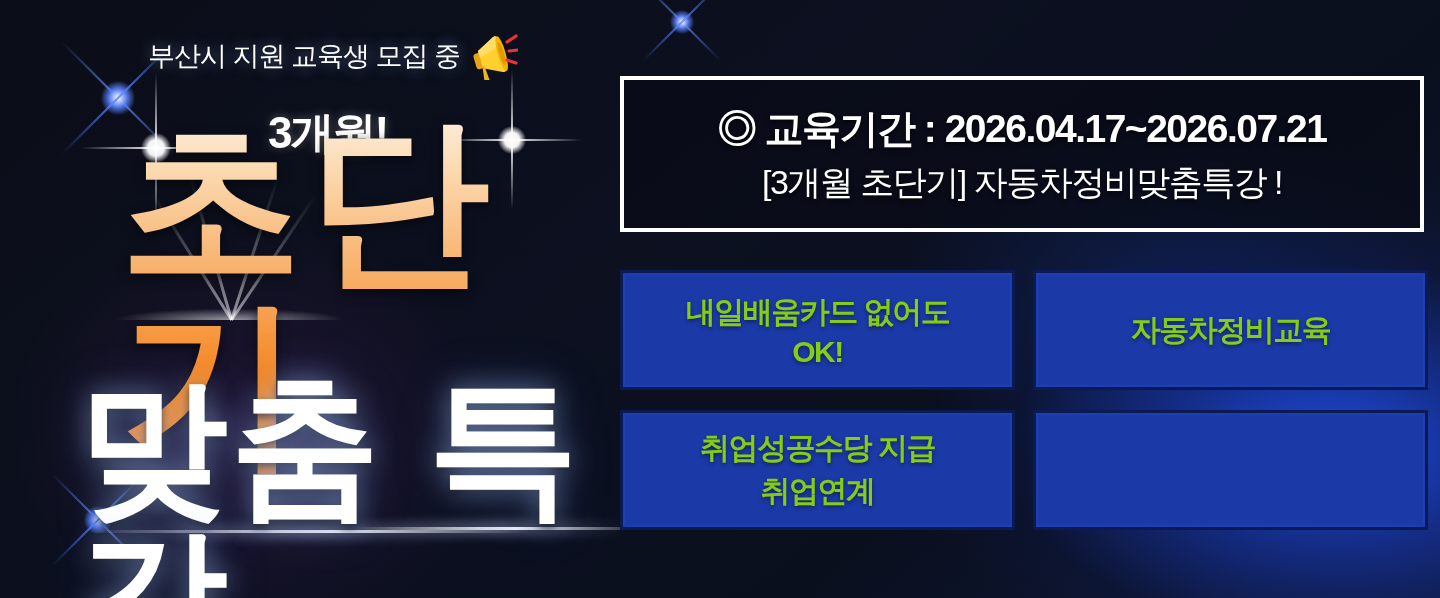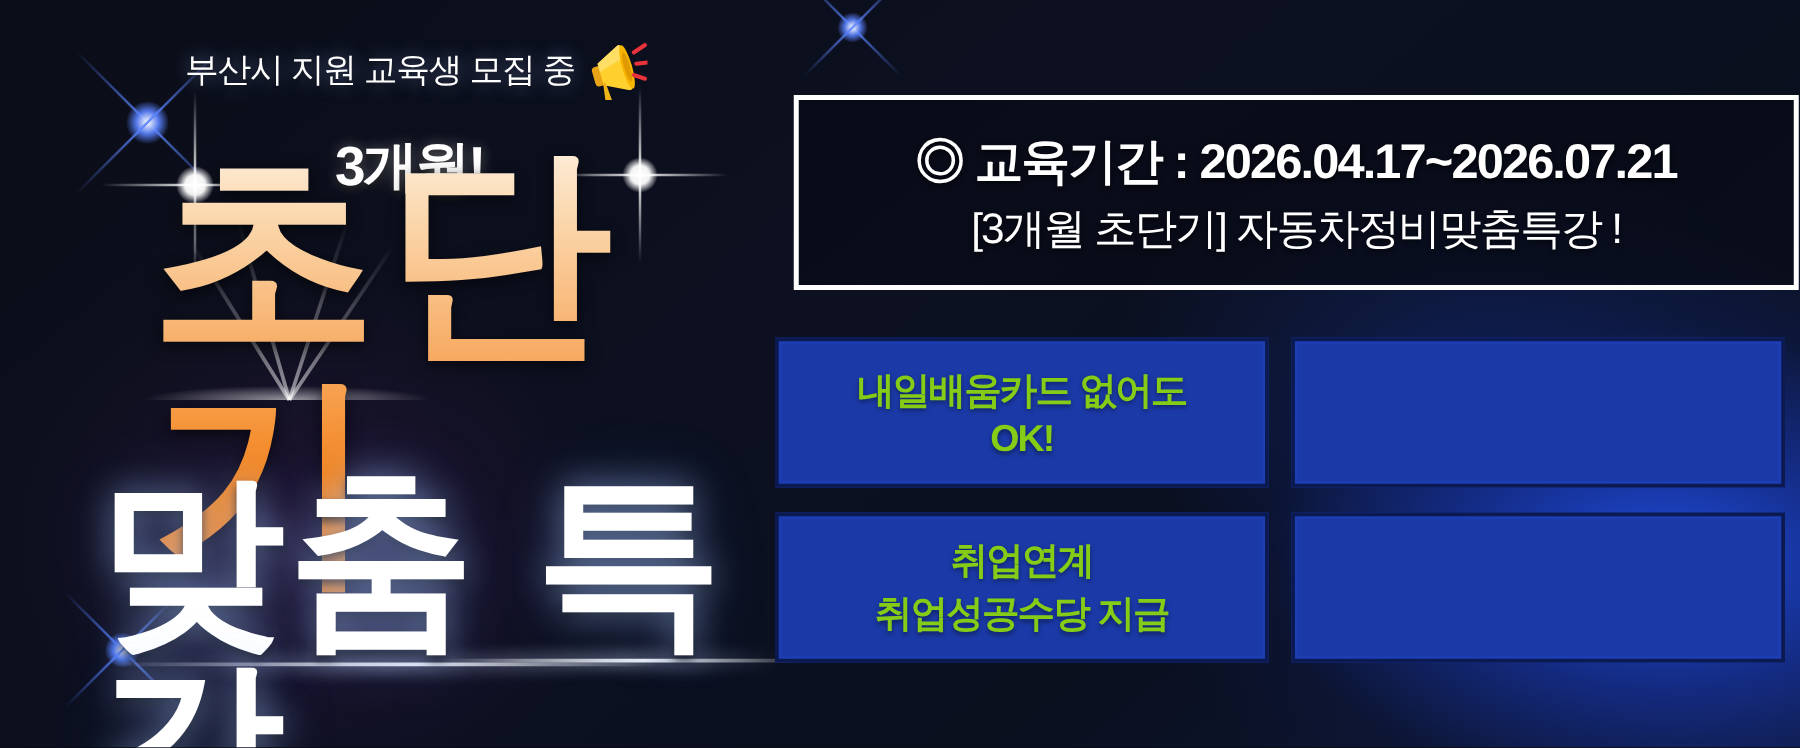--- a/index.html
+++ b/index.html
@@ -95,21 +95,20 @@
 
   
   .right{ position:absolute; left:612px; top:0; width:828px; height:598px; }
 
   .info-box{
     position:absolute; left:8px; top:76px; width:804px; height:156px;
     border:4px solid #ffffff;
     background:rgba(8,11,22,0.72);
     display:flex; flex-direction:column; align-items:center; justify-content:center;
     gap:4px;
-    margin-left:15px;
   }
   .info-line1{
     font-size:39px; font-weight:bold; color:#fff; letter-spacing:-1.5px; white-space:nowrap;
     text-shadow:0 2px 4px rgba(0,0,0,0.7);
   }
   .info-line2{
     font-size:34px; font-weight:normal; color:#fff; letter-spacing:-1.5px; white-space:nowrap;
     text-shadow:0 2px 4px rgba(0,0,0,0.7);
   }
 
@@ -202,25 +201,26 @@
     </div>
 
     <div class="feature-grid">
 
       <div class="feature">
         <div class="ln">내일배움카드 없어도</div>
         <div class="ln">OK!</div>
       </div>
 
       <div class="feature">
-      </div>
-
-      <div class="feature">
+        <div class="ln">자동차정비교육</div>
+      </div>
+
+      <div class="feature">
+        <div class="ln">취업성공수당 지급</div>
         <div class="ln">취업연계</div>
-        <div class="ln">취업성공수당 지급</div>
       </div>
 
       <div class="feature">
       </div>
 
     </div>
   </div>
 
 </div>
 

